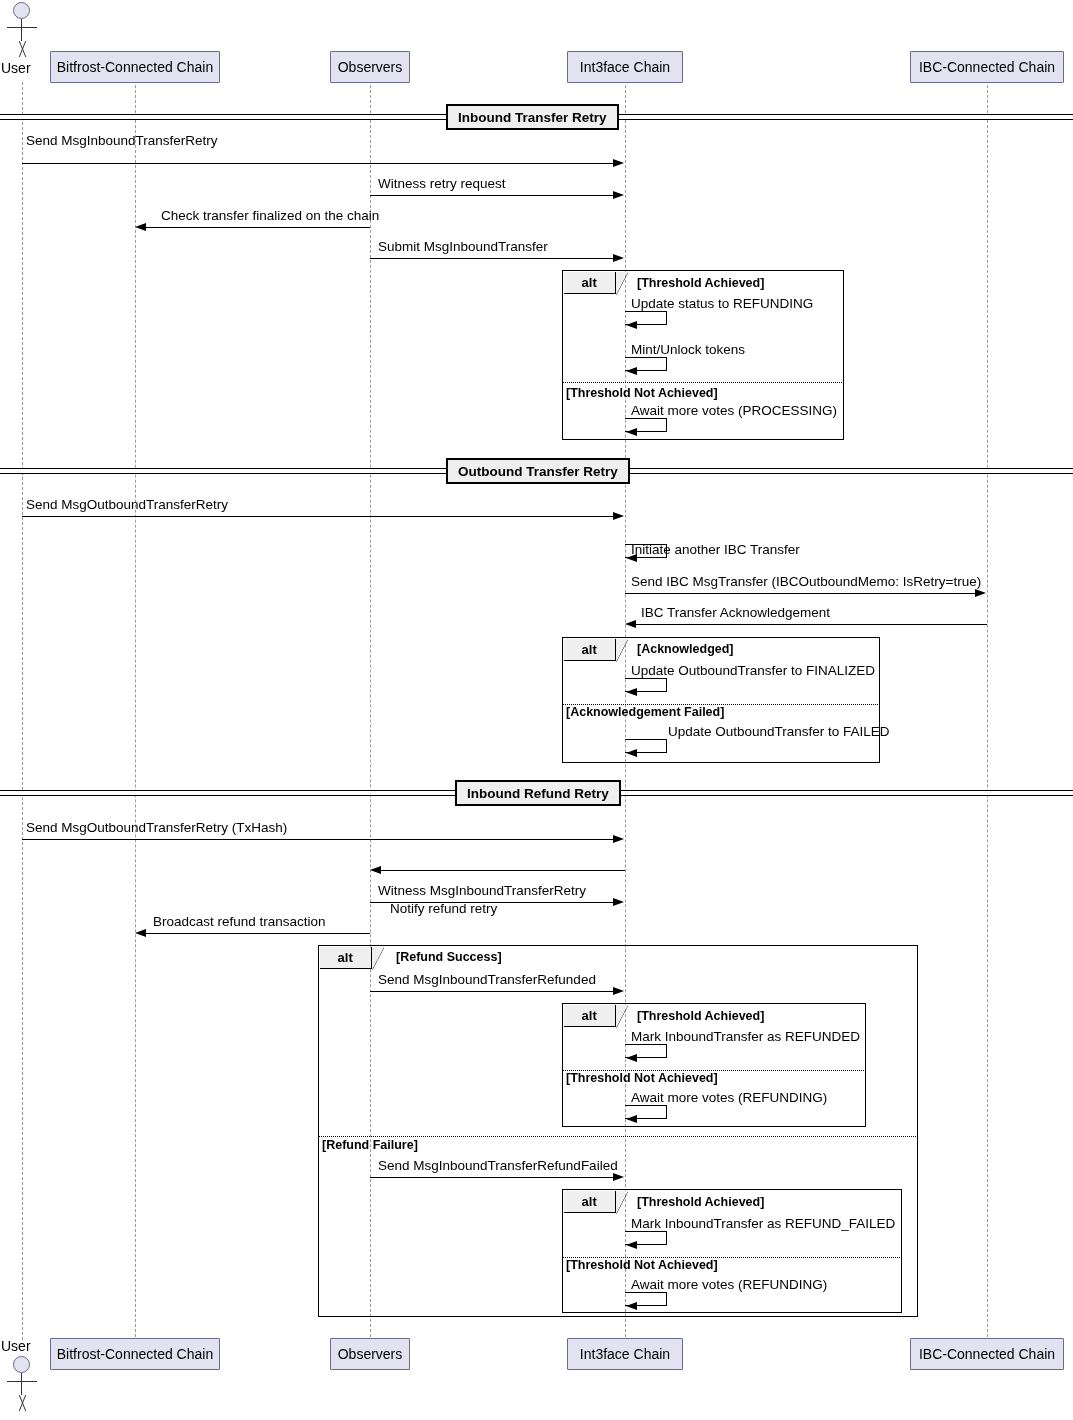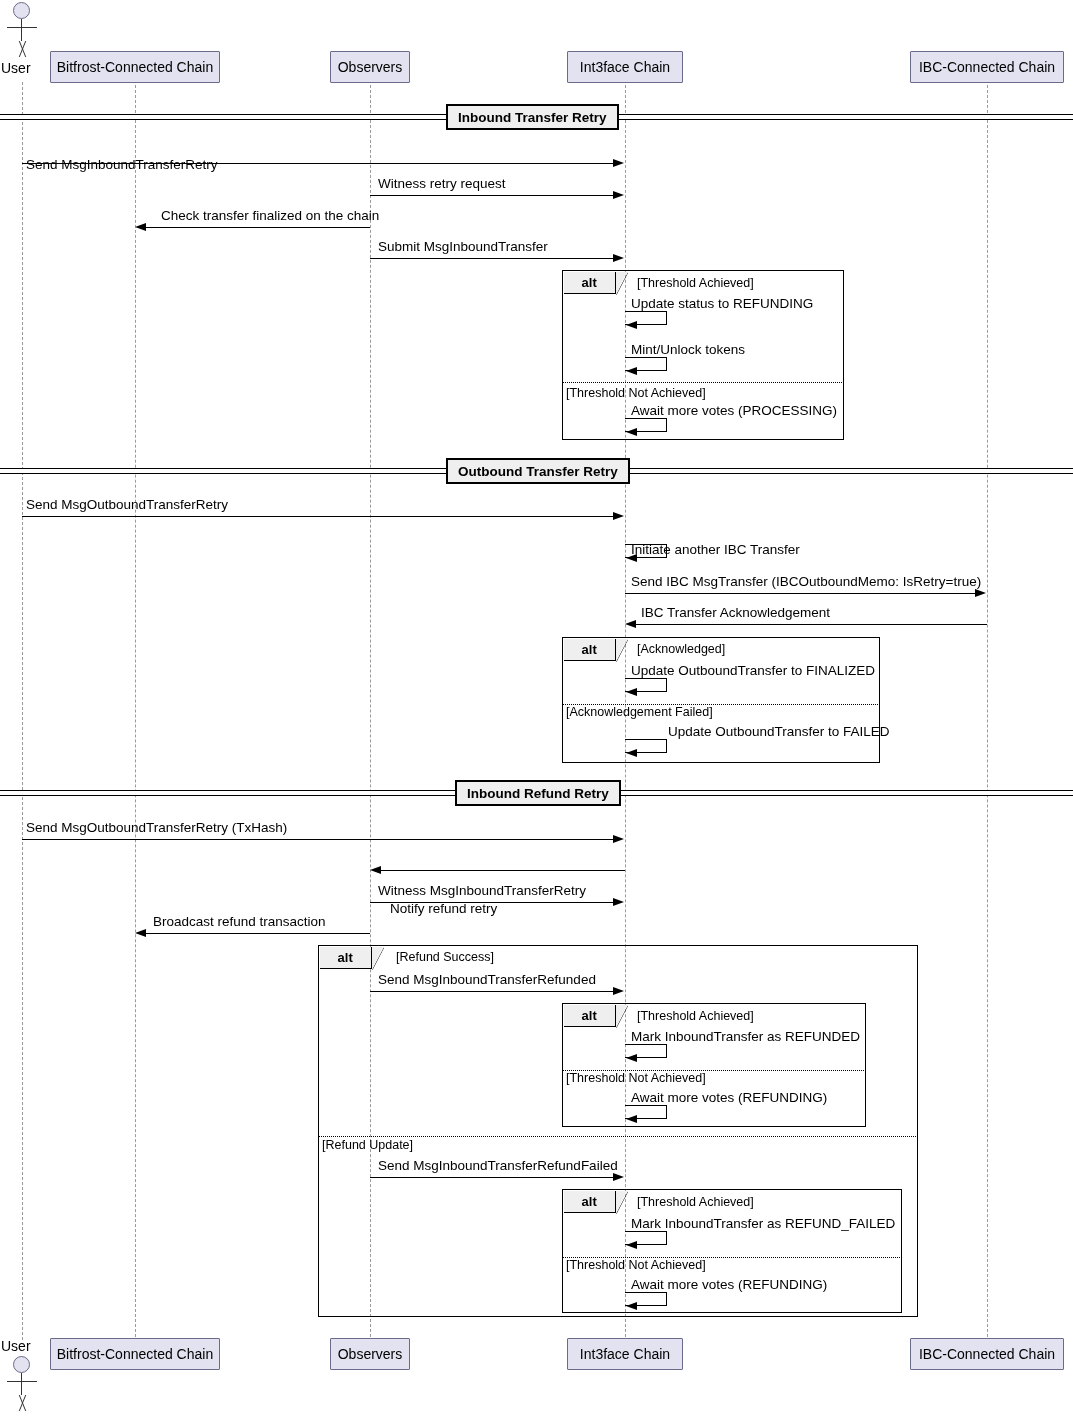--- a/index.html
+++ b/index.html
@@ -58,21 +58,21 @@
   .frag{position:absolute;box-sizing:border-box;border:1.7px solid #000;background:transparent;}
   .frag-tab{position:absolute;box-sizing:border-box;background:#EFEFEF;
     border-right:1.7px solid #000;border-bottom:1.7px solid #000;
     height:22px;width:52px;color:#000;font-size:13px;font-weight:bold;
     display:flex;align-items:center;justify-content:center;z-index:3;}
   .frag-tab-corner{position:absolute;width:0;height:0;z-index:3;
     border-left:11px solid #EFEFEF;border-bottom:22px solid transparent;}
   .frag-tab-corner::after{content:"";position:absolute;left:-11px;top:0;
     width:0;height:0;border-left:12.5px solid transparent;border-bottom:23px solid #000;
     transform:translate(0,0);clip-path:polygon(100% 0,100% 8%,8% 100%,0 100%);}
-  .frag-cond{position:absolute;font-size:12.5px;font-weight:normal;color:#000;white-space:nowrap;z-index:4;}
+  .frag-cond{position:absolute;font-size:12.5px;font-weight:bold;color:#000;white-space:nowrap;z-index:4;}
   .frag-sep{position:absolute;height:0;border-top:1.4px dotted #000;}
 </style>
 </head>
 <body>
 
 <div id="diagram">
 
   <div class="lifeline" style="left:22px;top:82px;height:1258px;"></div>
   <div class="lifeline" style="left:135px;top:85px;height:1252px;"></div>
   <div class="lifeline" style="left:370px;top:85px;height:1252px;"></div>
@@ -99,21 +99,21 @@
   </div>
   <div class="participant" style="left:910px;top:51px;width:154px;height:32px;">
     <span>IBC-Connected Chain</span>
   </div>
 
   <div class="divider" style="top:114px;"></div>
   <div class="divider-title" style="left:446px;top:104px;">
     <span>Inbound Transfer Retry</span>
   </div>
 
-  <div class="msglabel" style="left:26px;top:157px;">Send MsgInboundTransferRetry</div>
+  <div class="msglabel" style="left:26px;top:133px;">Send MsgInboundTransferRetry</div>
   <div class="msg" style="left:22px;top:163px;width:592px;"></div>
   <div class="arrowR" style="left:613px;top:158.5px;"></div>
 
   <div class="msglabel" style="left:378px;top:176px;">Witness retry request</div>
   <div class="msg" style="left:370px;top:195px;width:244px;"></div>
   <div class="arrowR" style="left:613px;top:190.5px;"></div>
 
   <div class="msglabel" style="left:153px;top:208px;margin-left:8px;">Check transfer finalized on the chain</div>
   <div class="msg" style="left:146px;top:227px;width:224px;"></div>
   <div class="arrowL" style="left:135px;top:222.5px;"></div>
@@ -227,21 +227,21 @@
   <div class="arrowL" style="left:626px;top:1053.5px;"></div>
 
   <div class="frag-sep" style="left:562px;top:1070px;width:304px;"></div>
   <div class="frag-cond" style="left:566px;top:1071px;">[Threshold Not Achieved]</div>
 
   <div class="msglabel" style="left:631px;top:1090px;">Await more votes (REFUNDING)</div>
   <div class="selfloop" style="left:625px;top:1105px;"></div>
   <div class="arrowL" style="left:626px;top:1114.5px;"></div>
 
   <div class="frag-sep" style="left:318px;top:1136px;width:600px;"></div>
-  <div class="frag-cond" style="left:322px;top:1138px;">[Refund Update]</div>
+  <div class="frag-cond" style="left:322px;top:1138px;">[Refund Failure]</div>
 
   <div class="msglabel" style="left:378px;top:1158px;">Send MsgInboundTransferRefundFailed</div>
   <div class="msg" style="left:370px;top:1177px;width:244px;"></div>
   <div class="arrowR" style="left:613px;top:1172.5px;"></div>
 
   <div class="frag" style="left:562px;top:1189px;width:340px;height:124px;"></div>
   <div class="frag-tab" style="left:563.7px;top:1190.7px;">
     <span>alt</span>
   </div>
   <div class="frag-tab-corner" style="left:615.7px;top:1190.7px;"></div>

